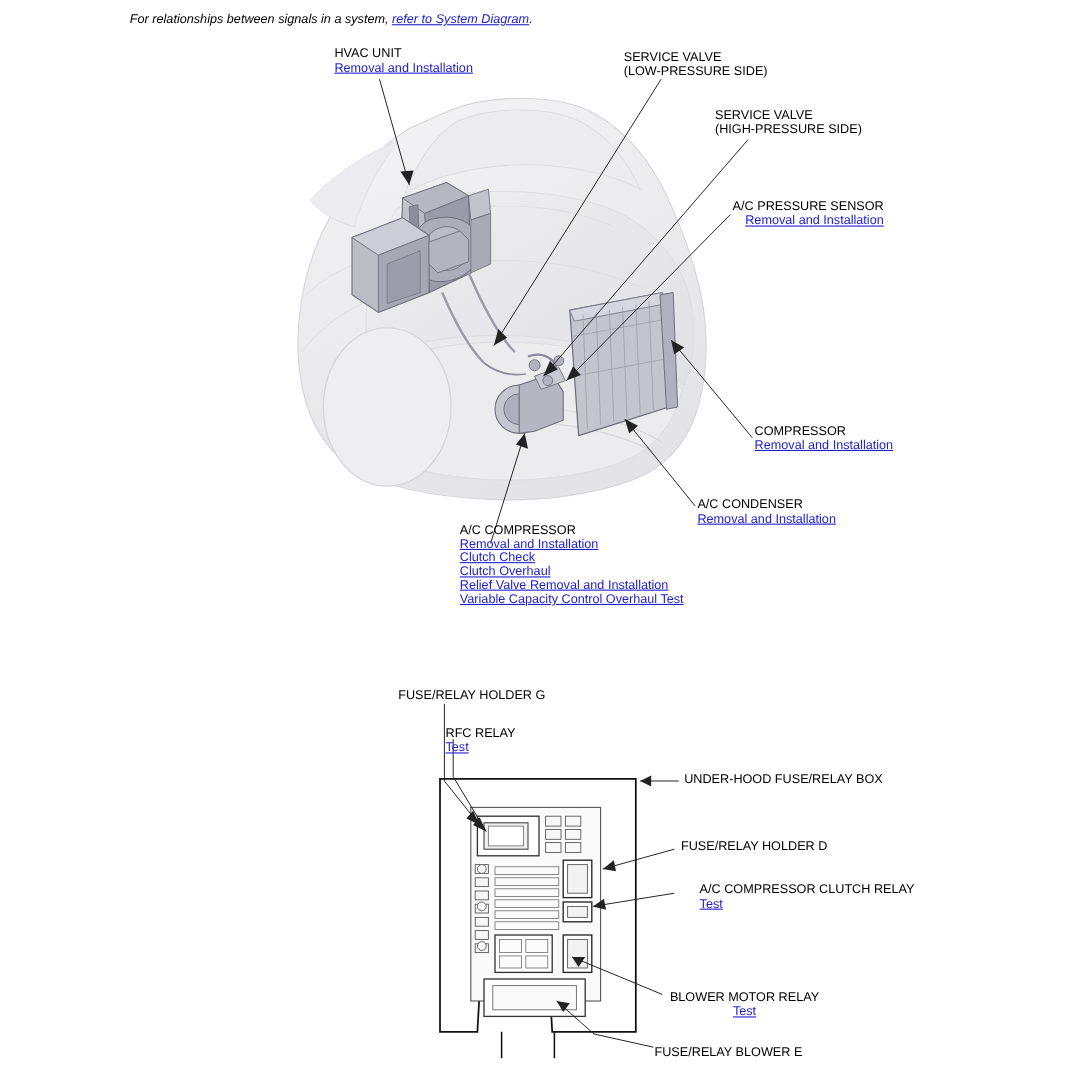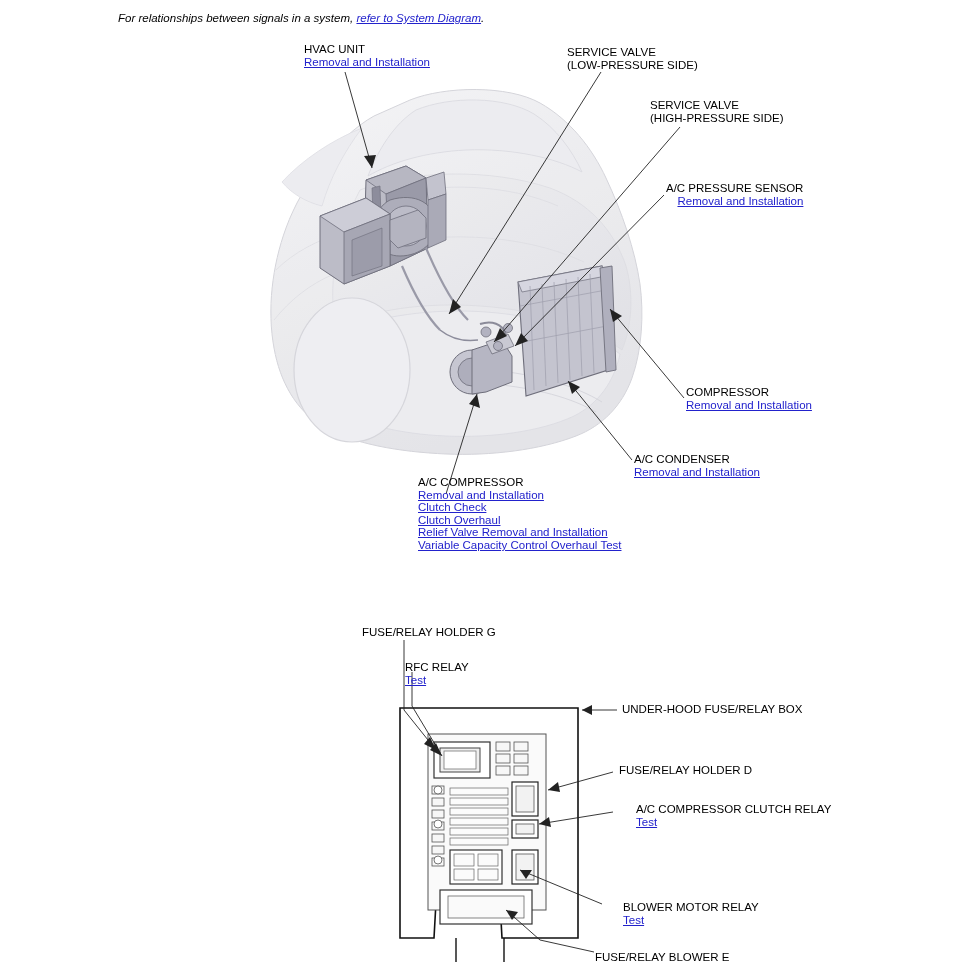--- a/index.html
+++ b/index.html
@@ -375,21 +375,21 @@
 
   <div class="callout" style="left:619px; top:764px;">
     <span class="ttl">FUSE/RELAY HOLDER D</span>
   </div>
 
   <div class="callout" style="left:636px; top:803px;">
     <span class="ttl">A/C COMPRESSOR CLUTCH RELAY</span>
     <span class="sub">Test</span>
   </div>
 
-  <div class="callout" style="left:623px; top:901px;">
+  <div class="callout" style="left:609px; top:901px;text-align:center;">
     <span class="ttl">BLOWER MOTOR RELAY</span>
     <span class="sub">Test</span>
   </div>
 
   <div class="callout" style="left:595px; top:951px;">
     <span class="ttl">FUSE/RELAY BLOWER E</span>
   </div>
 
 </div>
 

